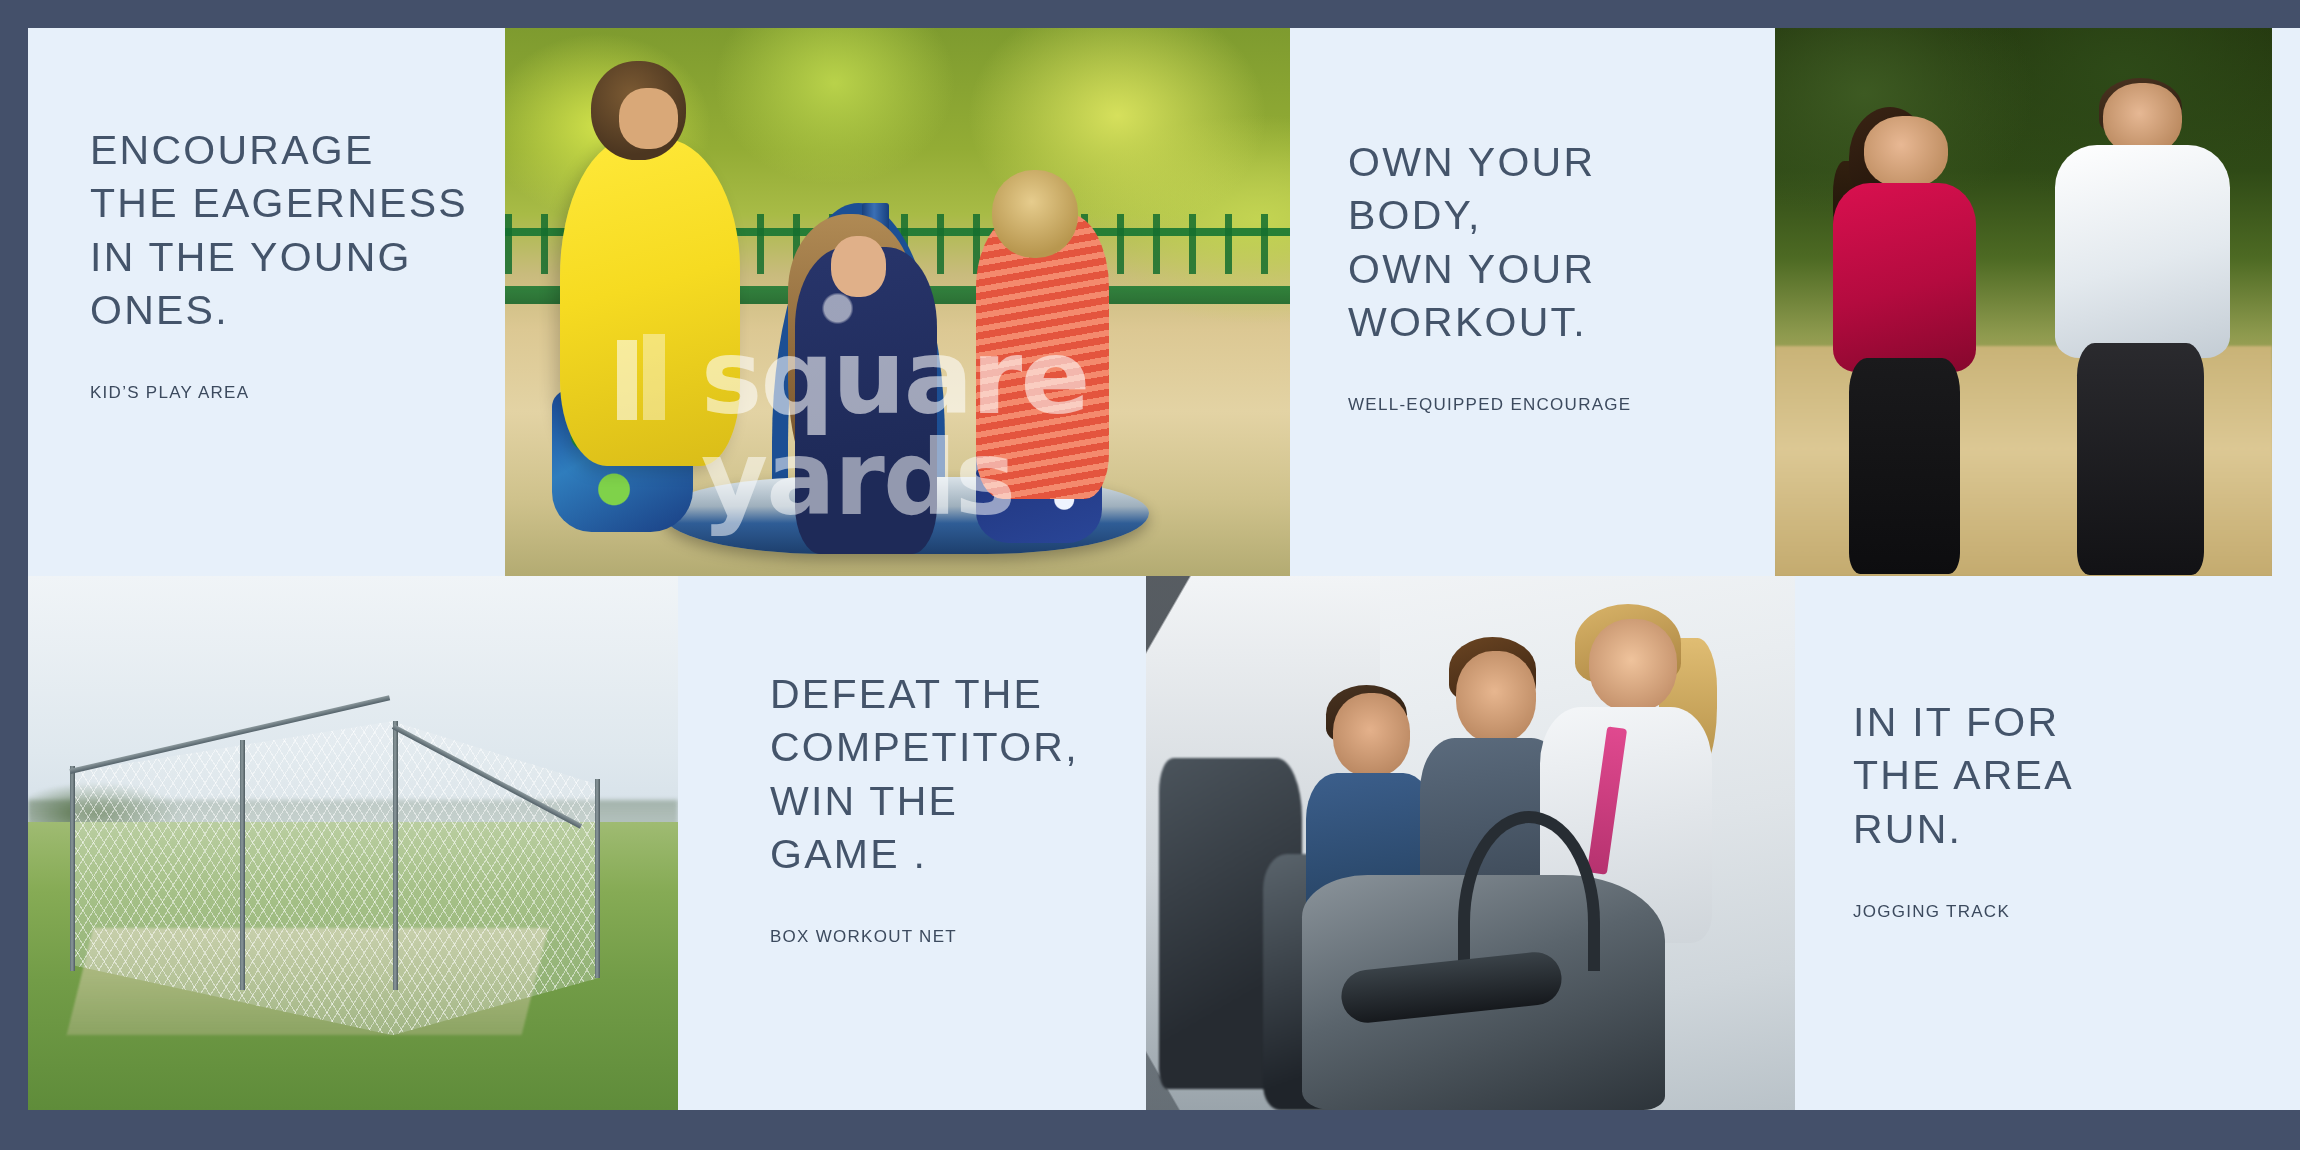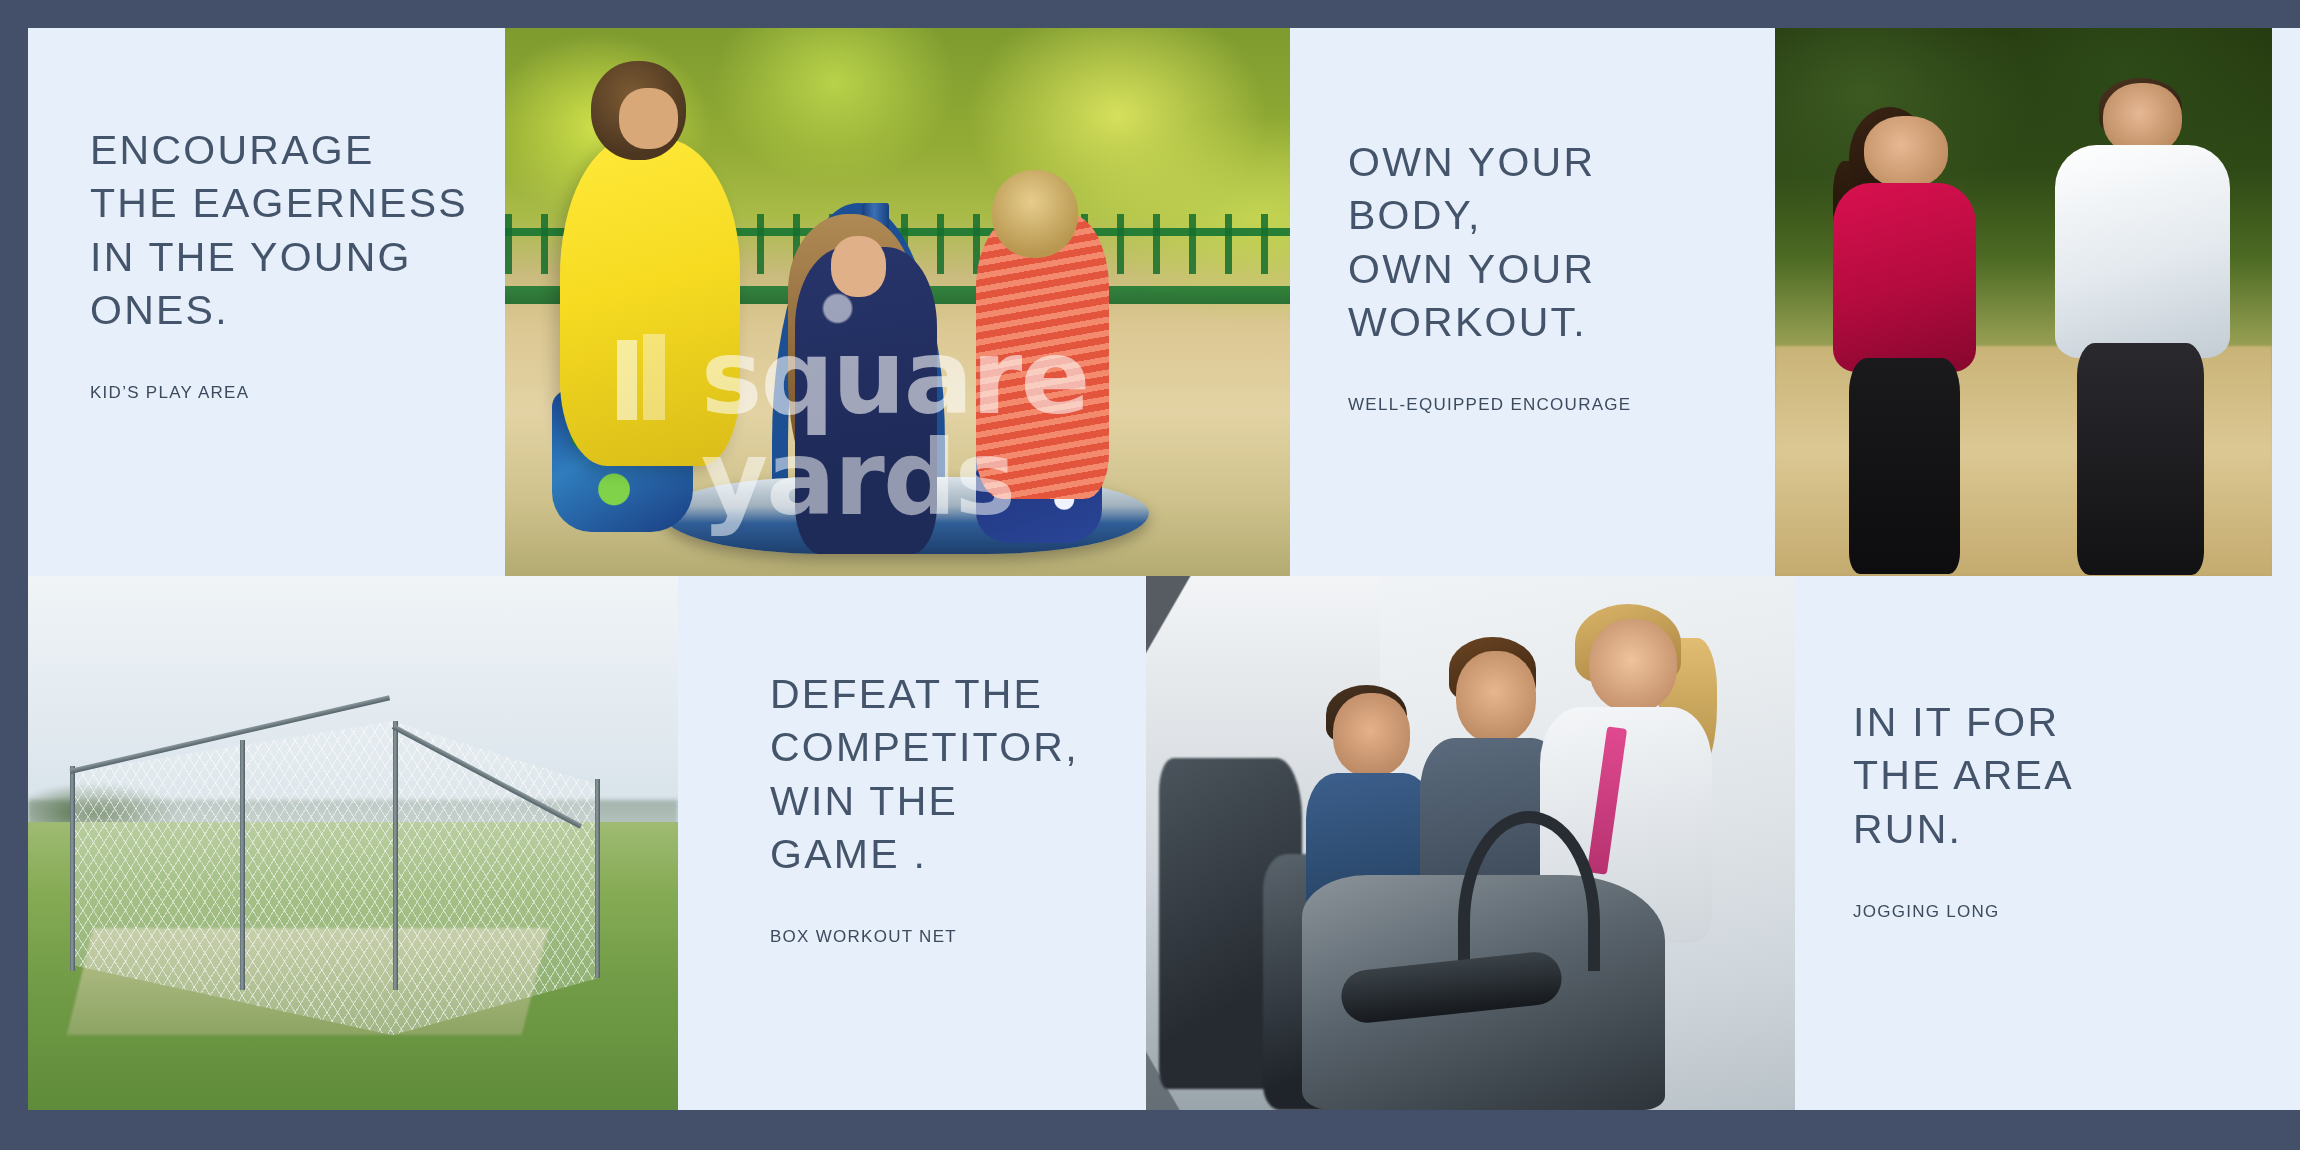--- a/index.html
+++ b/index.html
@@ -472,21 +472,21 @@
       <div class="gm-bike"></div>
       <div class="gm-bar2"></div>
       <div class="gm-bar"></div>
     </div>
 
     <div class="cell txtcell" style="left:1767px; top:548px; width:477px; height:534px;">
       <div class="inner" style="left:58px; top:120px; width:400px;">
         <div class="headline">IN IT FOR
 THE AREA
 RUN.</div>
-        <div class="sub">JOGGING LONG</div>
+        <div class="sub">JOGGING TRACK</div>
       </div>
     </div>
 
     <div id="watermark">
       <div class="wm-line">
         <div class="wm-logo">
           <div class="b1"></div>
             <div class="b2"></div>
         </div>
         <div class="wm-text">square</div>

